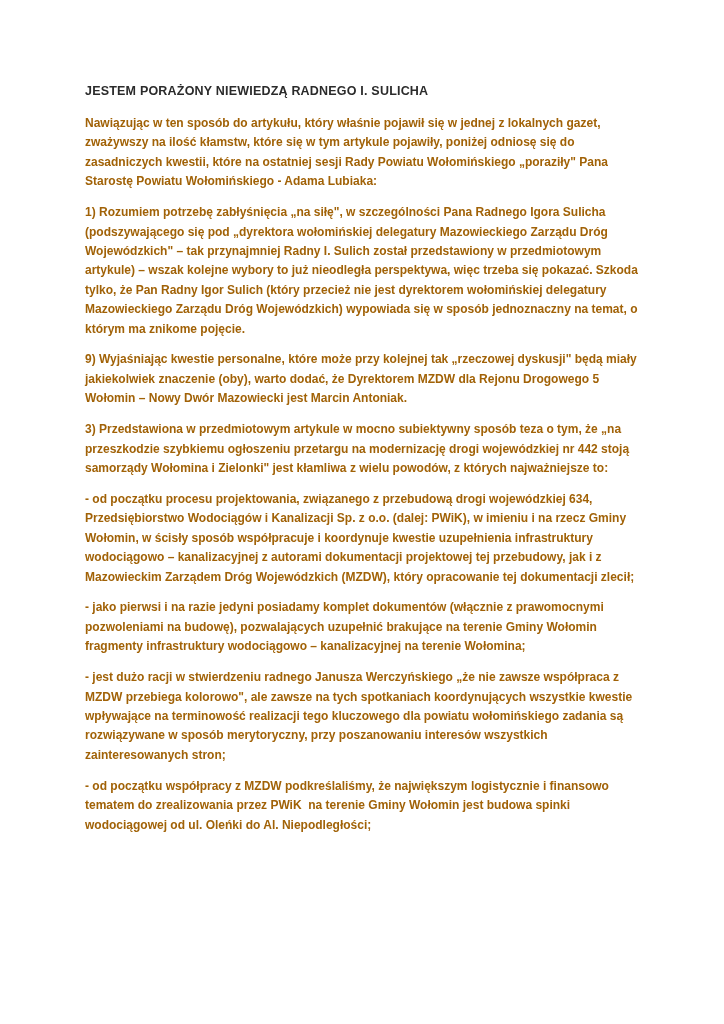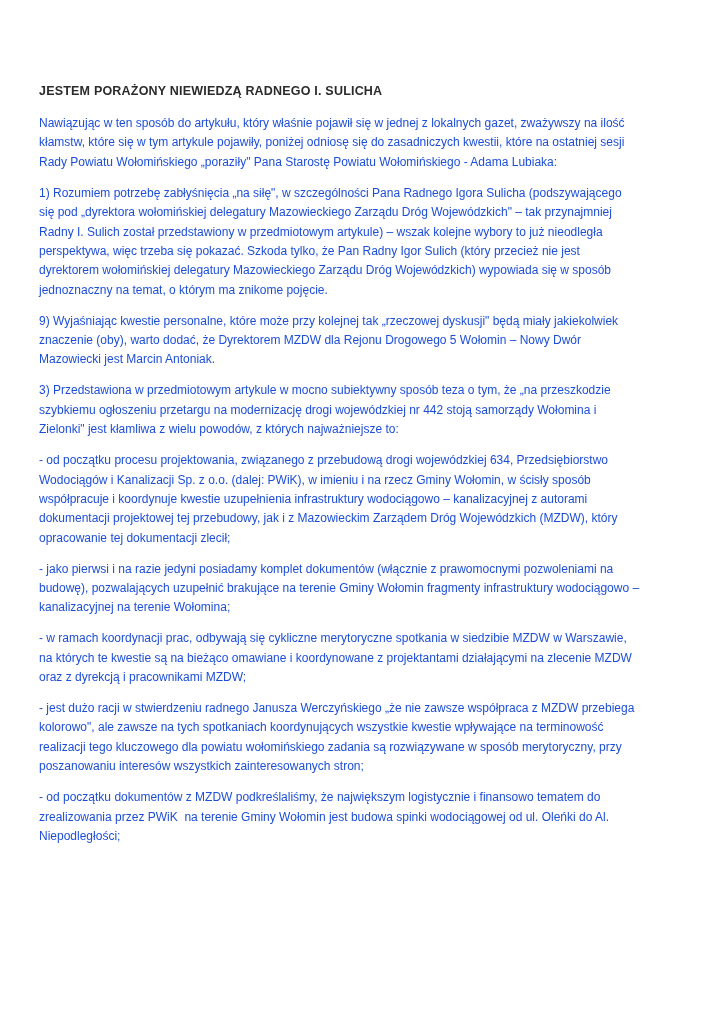--- a/index.html
+++ b/index.html
@@ -6,39 +6,39 @@
       margin: 0;
       padding: 0;
       background: #ffffff;
     }
     .page {
       position: relative;
       width: 724px;
       height: 1024px;
       background: #ffffff;
       box-sizing: border-box;
-      padding: 82px 84px 40px 39px;
+      padding: 82px 84px 40px 85px;
       overflow: hidden;
       font-family: "Liberation Sans", "DejaVu Sans", sans-serif;
       color: #303030;
     }
     .doc-title {
       font-size: 12.5px;
       font-weight: 700;
       line-height: 19px;
       letter-spacing: 0.2px;
       color: #2b2b2b;
       margin: 0 0 13px 0;
     }
     .doc-para {
       font-size: 12px;
-      font-weight: 400;
+      font-weight: 700;
       line-height: 19.4px;
       margin: 0 0 11.5px 0;
-      color: #1d4ed8;
+      color: #a16207;
       white-space: pre-wrap;
       text-align: left;
     }
   </style>
 </head>
 <body>
 
 <div class="page">
   <h1 class="doc-title">JESTEM PORAŻONY NIEWIEDZĄ RADNEGO I. SULICHA</h1>
 
@@ -48,19 +48,18 @@
 
   <p class="doc-para">9) Wyjaśniając kwestie personalne, które może przy kolejnej tak „rzeczowej dyskusji" będą miały jakiekolwiek znaczenie (oby), warto dodać, że Dyrektorem MZDW dla Rejonu Drogowego 5 Wołomin – Nowy Dwór Mazowiecki jest Marcin Antoniak.</p>
 
   <p class="doc-para">3) Przedstawiona w przedmiotowym artykule w mocno subiektywny sposób teza o tym, że „na przeszkodzie szybkiemu ogłoszeniu przetargu na modernizację drogi wojewódzkiej nr 442 stoją samorządy Wołomina i Zielonki" jest kłamliwa z wielu powodów, z których najważniejsze to:</p>
 
   <p class="doc-para">- od początku procesu projektowania, związanego z przebudową drogi wojewódzkiej 634, Przedsiębiorstwo Wodociągów i Kanalizacji Sp. z o.o. (dalej: PWiK), w imieniu i na rzecz Gminy Wołomin, w ścisły sposób współpracuje i koordynuje kwestie uzupełnienia infrastruktury wodociągowo – kanalizacyjnej z autorami dokumentacji projektowej tej przebudowy, jak i z Mazowieckim Zarządem Dróg Wojewódzkich (MZDW), który opracowanie tej dokumentacji zlecił;</p>
 
   <p class="doc-para">- jako pierwsi i na razie jedyni posiadamy komplet dokumentów (włącznie z prawomocnymi pozwoleniami na budowę), pozwalających uzupełnić brakujące na terenie Gminy Wołomin fragmenty infrastruktury wodociągowo – kanalizacyjnej na terenie Wołomina;</p>
 
 
-  <p class="doc-para">- w ramach koordynacji prac, odbywają się cykliczne merytoryczne spotkania w siedzibie MZDW w Warszawie, na których te kwestie są na bieżąco omawiane i koordynowane z projektantami działającymi na zlecenie MZDW oraz z dyrekcją i pracownikami MZDW;</p>
 
 
   <p class="doc-para">- jest dużo racji w stwierdzeniu radnego Janusza Werczyńskiego „że nie zawsze współpraca z MZDW przebiega kolorowo", ale zawsze na tych spotkaniach koordynujących wszystkie kwestie wpływające na terminowość realizacji tego kluczowego dla powiatu wołomińskiego zadania są rozwiązywane w sposób merytoryczny, przy poszanowaniu interesów wszystkich zainteresowanych stron;</p>
 
-  <p class="doc-para">- od początku dokumentów z MZDW podkreślaliśmy, że największym logistycznie i finansowo tematem do zrealizowania przez PWiK  na terenie Gminy Wołomin jest budowa spinki wodociągowej od ul. Oleńki do Al. Niepodległości;</p>
+  <p class="doc-para">- od początku współpracy z MZDW podkreślaliśmy, że największym logistycznie i finansowo tematem do zrealizowania przez PWiK  na terenie Gminy Wołomin jest budowa spinki wodociągowej od ul. Oleńki do Al. Niepodległości;</p>
 </div>
 
 </body></html>

